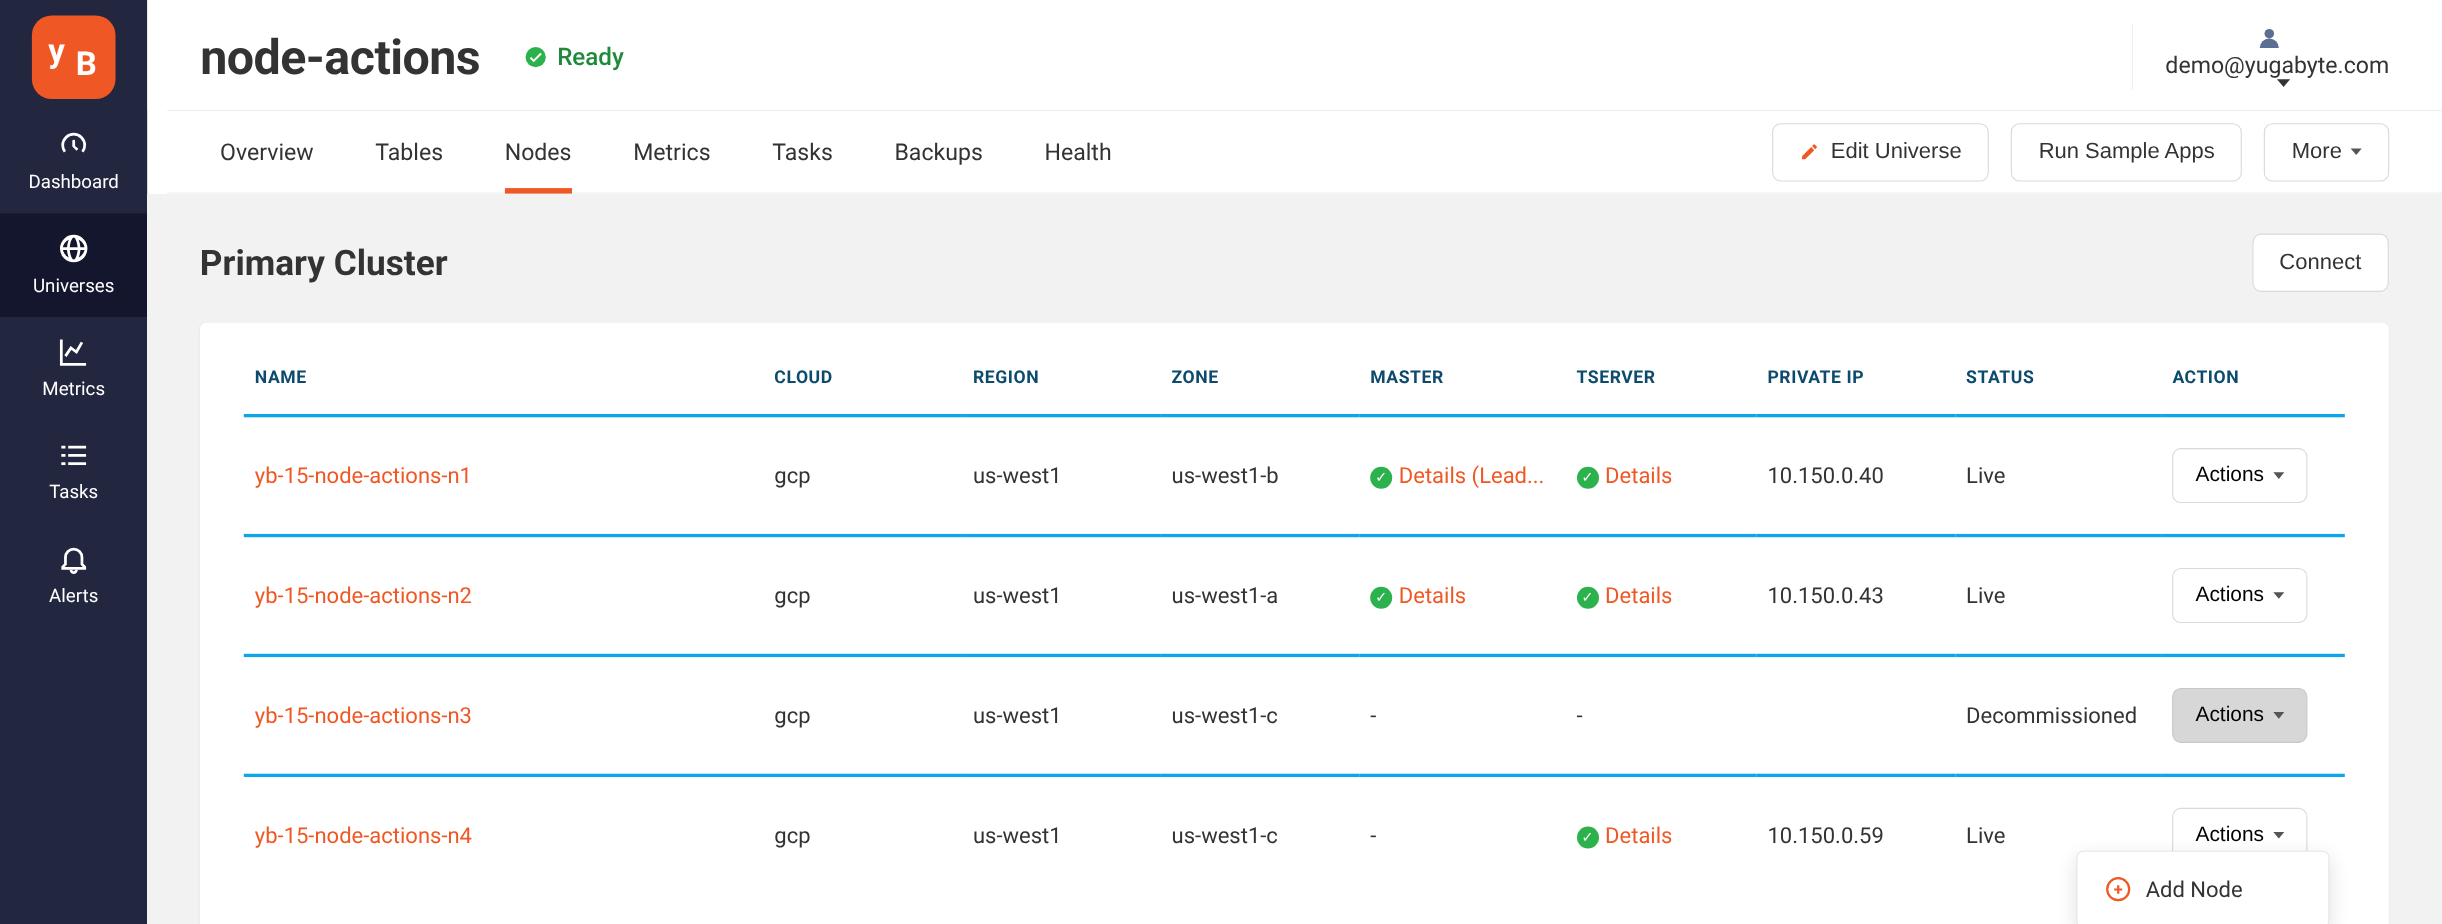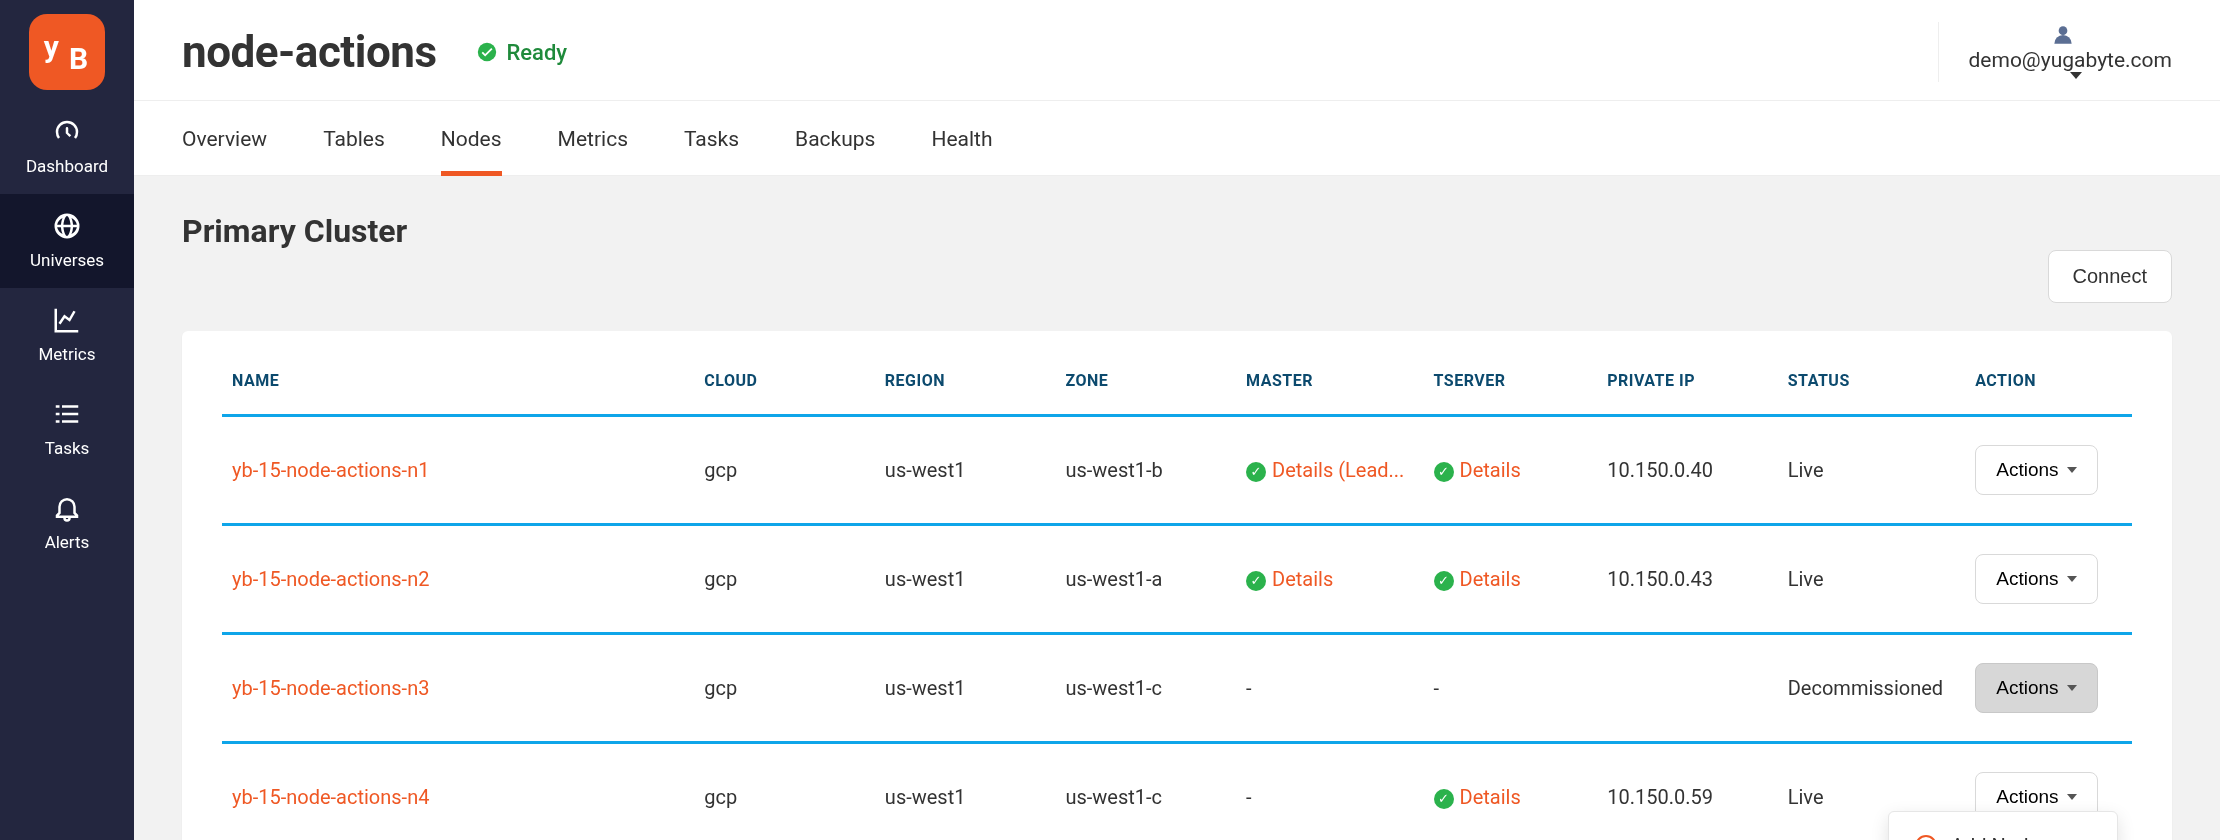--- a/index.html
+++ b/index.html
@@ -104,20 +104,21 @@
   }
 
   
   .tabbar {
     display: flex;
     align-items: center;
     padding: 0 48px;
     border-top: 1px solid #eee;
     border-bottom: 1px solid #eee;
     background:#fff;
+    margin-left:18px;
   }
   .tabs { display: flex; gap: 56px; }
   .tab {
     padding: 26px 0 24px;
     font-size: 21px;
     color: #333;
     cursor: pointer;
     position: relative;
   }
   .tab.active::after {
@@ -147,22 +148,22 @@
 
   
   .content {
     padding: 36px 48px;
     background: #f2f2f2;
     flex: 1;
     overflow: auto;
   }
   .cluster-header {
     display: flex;
+    align-items: center;
     margin-bottom: 28px;
-    flex-direction: column;
   }
   .cluster-title {
     font-size: 32px;
     font-weight: 700;
     color: #333;
   }
   .connect-btn-wrap { margin-left: auto; }
   .card {
     background: #fff;
     border-radius: 6px;
@@ -340,20 +341,35 @@
 
     <div class="tabbar">
       <div class="tabs">
         <div class="tab">Overview</div>
         <div class="tab">Tables</div>
         <div class="tab active">Nodes</div>
         <div class="tab">Metrics</div>
         <div class="tab">Tasks</div>
         <div class="tab">Backups</div>
         <div class="tab">Health</div>
+      </div>
+      <div class="tabbar-right">
+        <button class="btn">
+          <svg width="18" height="18" viewBox="0 0 24 24" fill="#ef5824">
+              <path d="M3 17.25V21h3.75l11-11-3.75-3.75zM20.7 7.04a1 1 0 000-1.41l-2.34-2.34a1 1 0 00-1.41 0l-1.83 1.83 3.75 3.75z"></path>
+            </svg>
+          <span>Edit Universe</span>
+        </button>
+        <button class="btn">
+          <span>Run Sample Apps</span>
+        </button>
+        <button class="btn">
+          <span>More</span>
+          <span class="caret sm"></span>
+        </button>
       </div>
     </div>
 
     <div class="content">
       <div class="cluster-header">
         <h2 class="cluster-title">Primary Cluster</h2>
         <div class="connect-btn-wrap">
           <button class="btn">Connect</button>
         </div>
       </div>

